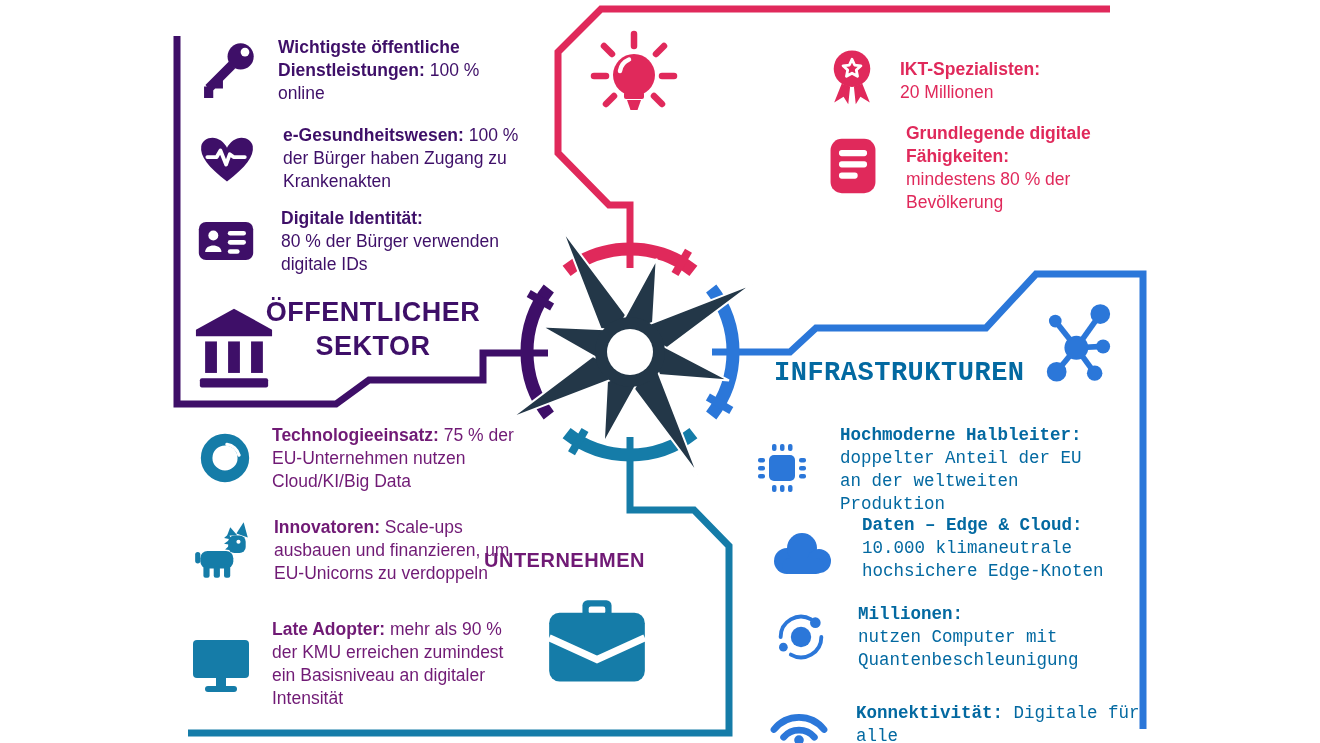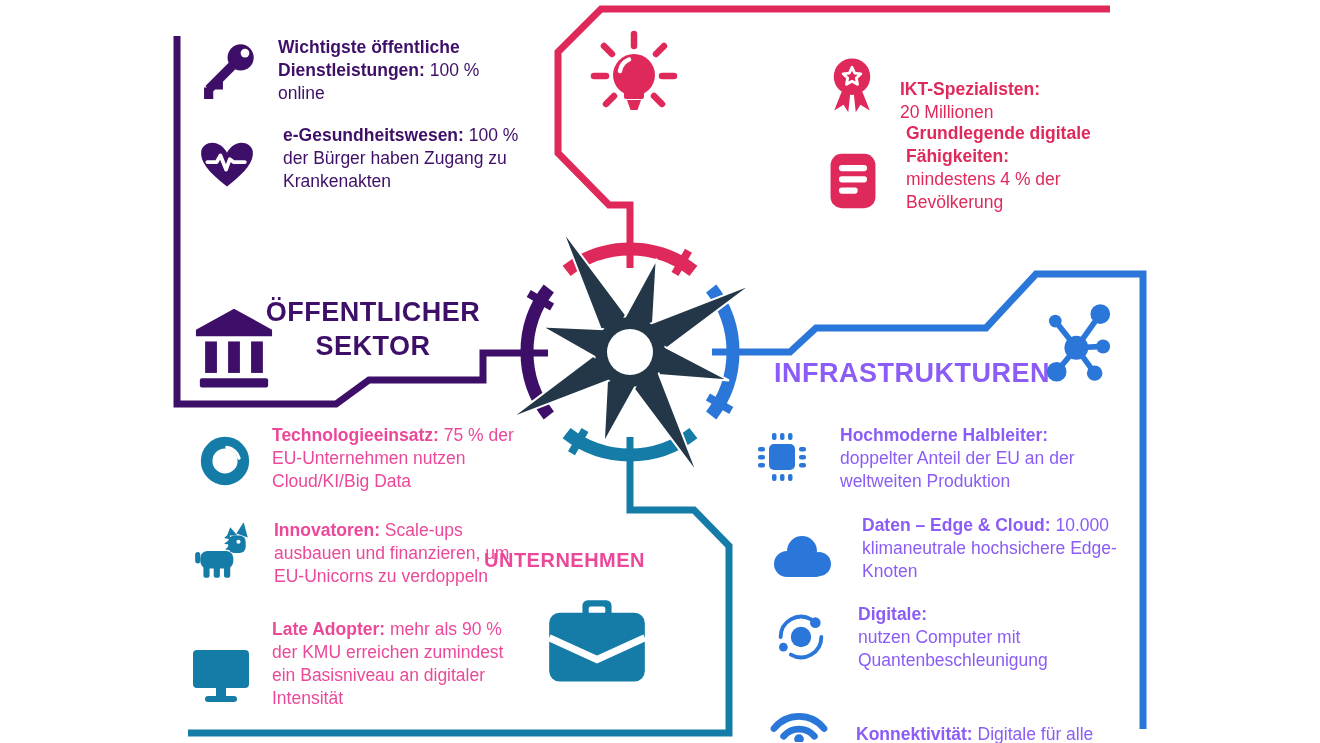--- a/index.html
+++ b/index.html
@@ -1,25 +1,25 @@
 <!DOCTYPE html>
 <html><head>
 <meta charset="utf-8">
 <style>
   html,body{margin:0;padding:0;background:#fff;}
   .stage{position:relative;width:1320px;height:743px;background:#ffffff;overflow:hidden;
          font-family:"Liberation Sans",sans-serif;}
   .overlay{position:absolute;left:0;top:0;z-index:0;pointer-events:none;}
-  .item{position:absolute;display:flex;align-items:flex-end;z-index:2;}
+  .item{position:absolute;display:flex;align-items:center;z-index:2;}
   .ic{flex:0 0 auto;display:block;}
   .txt{margin:0;font-size:17.5px;line-height:23px;}
   .lbl{font-weight:bold;}
   .block{display:block;}
   .gap18{margin-left:18px;} .gap22{margin-left:26px;} .gap26{margin-left:26px;}
-  .purple{color:#3E0F68;} .pink{color:#E0295B;} .blue{color:#8b5cf6;} .teal{color:#ec4899;}
+  .purple{color:#3E0F68;} .pink{color:#E0295B;} .blue{color:#0369a1;font-family:Liberation Mono, monospace;} .teal{color:#701a75;}
   .heading{position:absolute;z-index:2;font-weight:bold;font-size:27px;letter-spacing:.5px;margin:0;}
   .title-center{text-align:center;line-height:34px;}
   .abs{position:absolute;z-index:2;}
 </style>
 </head>
 <body>
 
 <div class="stage">
 
   <svg class="overlay" width="1320" height="743" viewBox="0 0 1320 743">
@@ -78,20 +78,36 @@
         <path d="M32 54 C12 39 3 27 4.5 16.5 C6 7.5 18 4.5 25.5 10.5 C28.5 13 31 16 32 18 C33 16 35.5 13 38.5 10.5 C46 4.5 58 7.5 59.5 16.5 C61 27 52 39 32 54 Z" fill="#3E0F68"></path>
         <polyline points="11,28 21,28 25,21 31,36 35,25 39,28 51,28" fill="none" stroke="#fff" stroke-width="4" stroke-linecap="round" stroke-linejoin="round"></polyline>
       </svg>
     </span>
     <p class="txt purple gap22" style="width:258px">
       <span class="lbl">e-Gesundheitswesen:</span>
       <span>100 % der Bürger haben Zugang zu Krankenakten</span>
     </p>
   </div>
 
+  <div class="item" style="left:197px;top:207px">
+    <span class="ic" style="margin-top:3px">
+      <svg width="58" height="46" viewBox="0 0 64 50">
+        <rect x="2" y="4" width="60" height="42" rx="8" fill="#3E0F68"></rect>
+        <circle cx="18" cy="19" r="5.5" fill="#fff"></circle>
+        <path d="M9 37 C9 27.5 27 27.5 27 37 Z" fill="#fff"></path>
+        <rect x="34" y="14" width="20" height="5" rx="2.5" fill="#fff"></rect>
+        <rect x="34" y="24" width="20" height="5" rx="2.5" fill="#fff"></rect>
+        <rect x="34" y="34" width="13" height="5" rx="2.5" fill="#fff"></rect>
+      </svg>
+    </span>
+    <p class="txt purple gap22" style="width:252px">
+      <span class="lbl block">Digitale Identität:</span>
+      <span>80 % der Bürger verwenden digitale IDs</span>
+    </p>
+  </div>
 
   <span class="abs" style="left:192px;top:306px">
     <svg width="84" height="84" viewBox="0 0 64 64">
       <g fill="#3E0F68">
         <polygon points="32,2 61,18 61,23 3,23 3,18"></polygon>
         <rect x="10" y="27" width="9" height="24"></rect>
         <rect x="27.5" y="27" width="9" height="24"></rect>
         <rect x="45" y="27" width="9" height="24"></rect>
         <rect x="6" y="55" width="52" height="7" rx="1.5"></rect>
       </g>
@@ -113,21 +129,21 @@
         <line x1="70" y1="66" x2="78" y2="74"></line>
         <line x1="30" y1="66" x2="22" y2="74"></line>
       </g>
       <circle cx="50" cy="45" r="21" fill="#E0295B"></circle>
       <rect x="40" y="62" width="20" height="7" rx="2" fill="#E0295B"></rect>
       <path d="M43 70 L57 70 L53.5 80 L46.5 80 Z" fill="#E0295B"></path>
       <path d="M36 41 A15 15 0 0 1 45 29.5" fill="none" stroke="#fff" stroke-width="4.5" stroke-linecap="round"></path>
     </svg>
   </span>
 
-  <div class="item" style="left:822px;top:54px">
+  <div class="item" style="left:822px;top:46px">
     <span class="ic">
       <svg width="60" height="66" viewBox="0 0 64 70">
         <polygon points="21,40 13,60 23,54 28,62 30,43" fill="#E0295B"></polygon>
         <polygon points="43,40 51,60 41,54 36,62 34,43" fill="#E0295B"></polygon>
         <circle cx="32" cy="24" r="19.5" fill="#E0295B"></circle>
         <polygon points="32,14 34.8,20.1 41.5,20.9 36.6,25.5 37.9,32.1 32,28.8 26.1,32.1 27.4,25.5 22.5,20.9 29.2,20.1" fill="none" stroke="#fff" stroke-width="3" stroke-linejoin="round"></polygon>
       </svg>
     </span>
     <p class="txt pink gap18" style="width:195px">
       <span class="lbl block">IKT-Spezialisten:</span>
@@ -139,21 +155,21 @@
     <span class="ic">
       <svg width="54" height="58" viewBox="0 0 56 62">
         <rect x="4" y="2" width="48" height="58" rx="12" fill="#E0295B"></rect>
         <rect x="13" y="14" width="30" height="6.5" rx="3" fill="#fff"></rect>
         <rect x="13" y="26" width="30" height="6.5" rx="3" fill="#fff"></rect>
         <rect x="13" y="38" width="20" height="6.5" rx="3" fill="#fff"></rect>
       </svg>
     </span>
     <p class="txt pink gap22" style="width:220px">
       <span class="lbl block">Grundlegende digitale Fähigkeiten:</span>
-      <span>mindestens 4 % der Bevölkerung</span>
+      <span>mindestens 80 % der Bevölkerung</span>
     </p>
   </div>
 
 
   <h2 class="heading blue" style="left:774px;top:358px">INFRASTRUKTUREN</h2>
 
   <span class="abs" style="left:1036px;top:300px">
     <svg width="92" height="90" viewBox="0 0 64 64">
       <g stroke="#2B77D9" stroke-width="4">
         <line x1="28" y1="34" x2="13" y2="15"></line>
@@ -220,21 +236,21 @@
     <span class="ic" style="margin-top:4px">
       <svg width="62" height="62" viewBox="0 0 64 64">
         <circle cx="32" cy="32" r="10.5" fill="#2B77D9"></circle>
         <path d="M53 32 A21 21 0 0 1 21.5 50.2" fill="none" stroke="#2B77D9" stroke-width="4" stroke-linecap="round"></path>
         <path d="M11 32 A21 21 0 0 1 42.5 13.8" fill="none" stroke="#2B77D9" stroke-width="4" stroke-linecap="round"></path>
         <circle cx="46.8" cy="17.2" r="5.5" fill="#2B77D9"></circle>
         <circle cx="13.8" cy="42.5" r="4.5" fill="#2B77D9"></circle>
       </svg>
     </span>
     <p class="txt blue gap26" style="width:230px">
-      <span class="lbl block">Digitale:</span>
+      <span class="lbl block">Millionen:</span>
       <span>nutzen Computer mit Quantenbeschleunigung</span>
     </p>
   </div>
 
   <div class="item" style="left:768px;top:692px">
     <span class="ic">
       <svg width="62" height="50" viewBox="0 0 64 52">
         <path d="M6 38 A33 33 0 0 1 58 38" fill="none" stroke="#2B77D9" stroke-width="7" stroke-linecap="round"></path>
         <path d="M16 46 A21 21 0 0 1 48 46" fill="none" stroke="#2B77D9" stroke-width="7" stroke-linecap="round"></path>
         <circle cx="32" cy="49" r="5" fill="#2B77D9"></circle>

